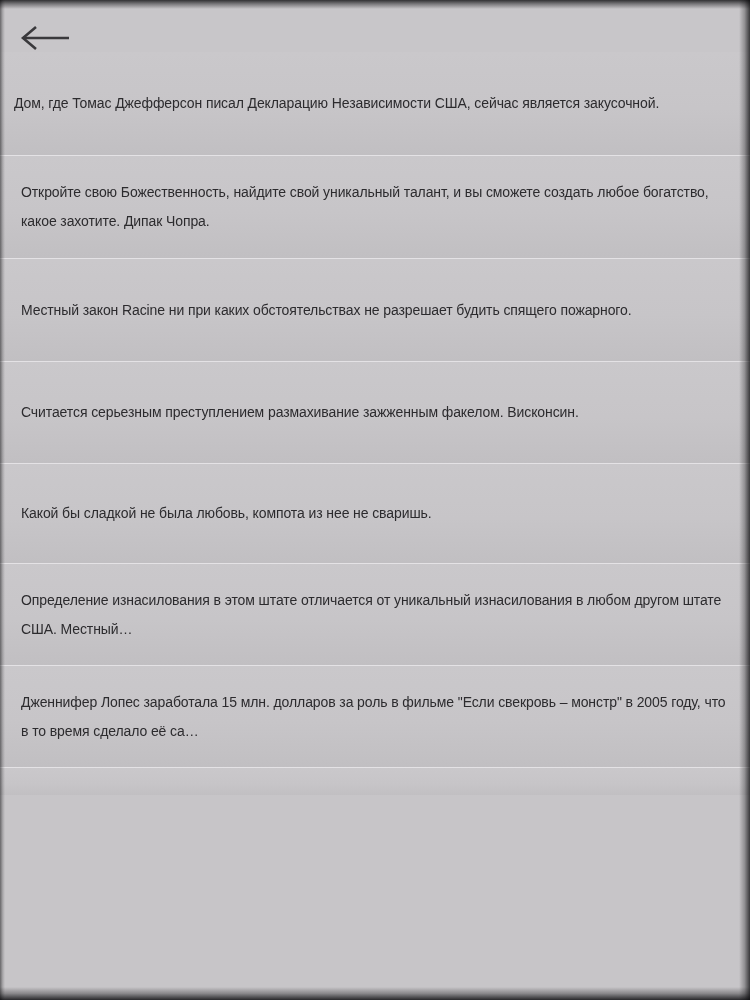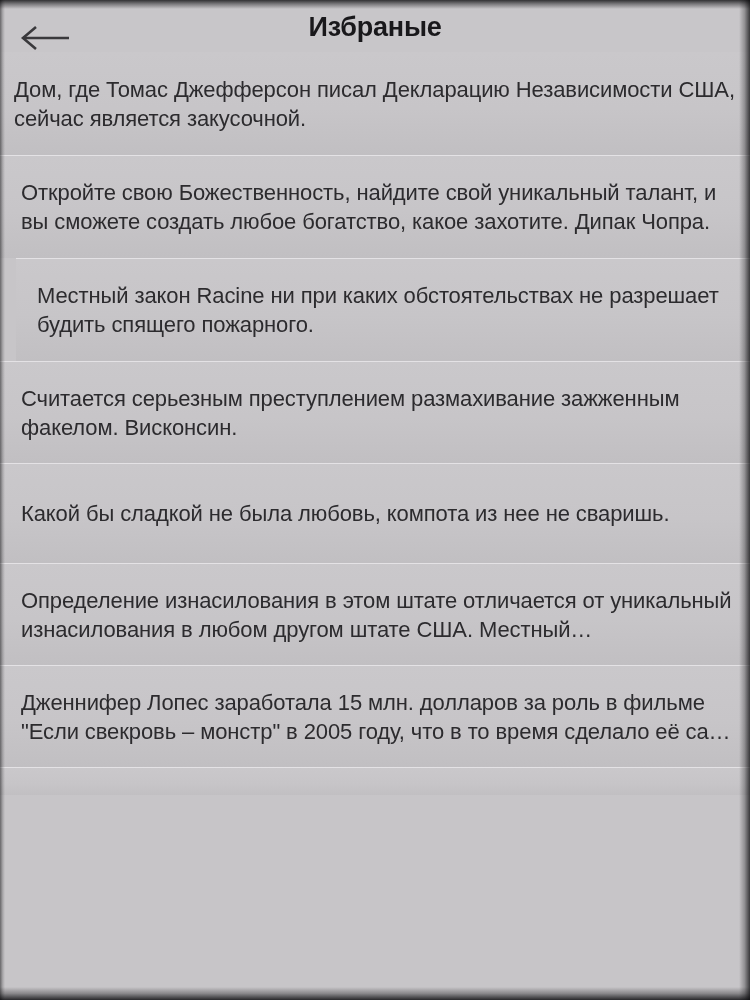--- a/index.html
+++ b/index.html
@@ -46,30 +46,30 @@
     display:flex;
     align-items:center;
     padding:0 14px;
     background:linear-gradient(180deg,#cac8cb 0%,#c7c5c8 55%,#c1bfc2 100%);
     cursor:pointer;
     overflow:hidden;
   }
   .fav-row + .fav-row{border-top:1px solid #e4e2e5;padding-left:21px;}
   .fav-row p{
     margin:0;
-    font-size:22px;
+    font-size:14px;
     line-height:29px;
     letter-spacing:-0.1px;
     color:#2c2b2e;
     width:100%;
   }
   
   .fav-row:nth-child(1){height:103px;}
   .fav-row:nth-child(2){height:103px;}
-  .fav-row:nth-child(3){height:103px;margin-left:16px;}
+  .fav-row:nth-child(3){height:103px;}
   .fav-row:nth-child(4){height:102px;}
   .fav-row:nth-child(5){height:100px;}
   .fav-row:nth-child(6){height:102px;}
   .fav-row:nth-child(7){height:102px;justify-content:flex-end;}
   .fav-row:nth-child(8){height:101px;}
   .fav-row:nth-child(9){height:104px;}
   .fav-row.partial{height:28px;cursor:default;}
   
   .edge{position:absolute;pointer-events:none;z-index:5;}
   .edge-top{top:0;left:0;right:0;height:9px;
@@ -90,21 +90,20 @@
     <button class="back-btn">
       <span>
         <svg width="52" height="28" viewBox="0 0 52 28">
           <g fill="none" stroke="#3a393c" stroke-width="2.6">
             <line x1="49" y1="14" x2="3" y2="14"></line>
             <polyline points="16,3 3,14 16,25"></polyline>
           </g>
         </svg>
       </span>
     </button>
-    <h1 class="nav-title">Избраные</h1>
   </header>
 
   <ul class="fav-list">
     <li class="fav-row">
       <p>Дом, где Томас Джефферсон писал Декларацию Независимости США, сейчас является закусочной.</p>
     </li>
     <li class="fav-row">
       <p>Откройте свою Божественность, найдите свой уникальный талант, и вы сможете создать любое богатство, какое захотите. Дипак Чопра.</p>
     </li>
     <li class="fav-row">

